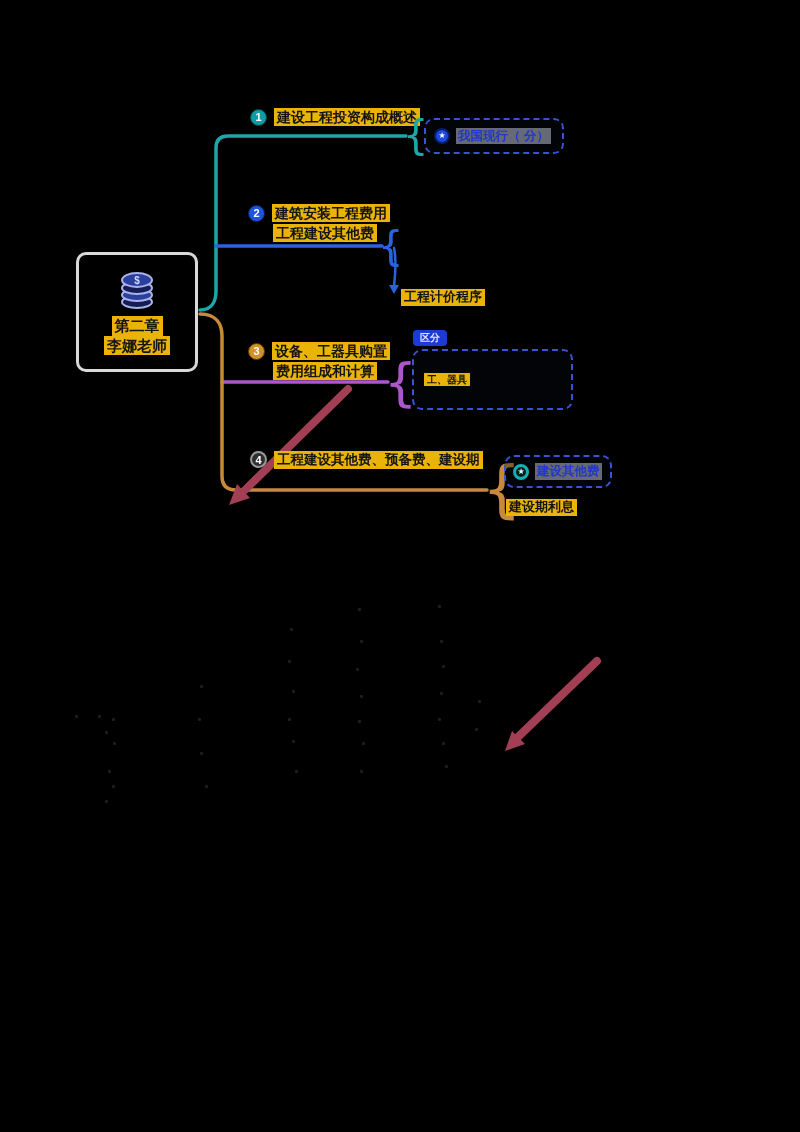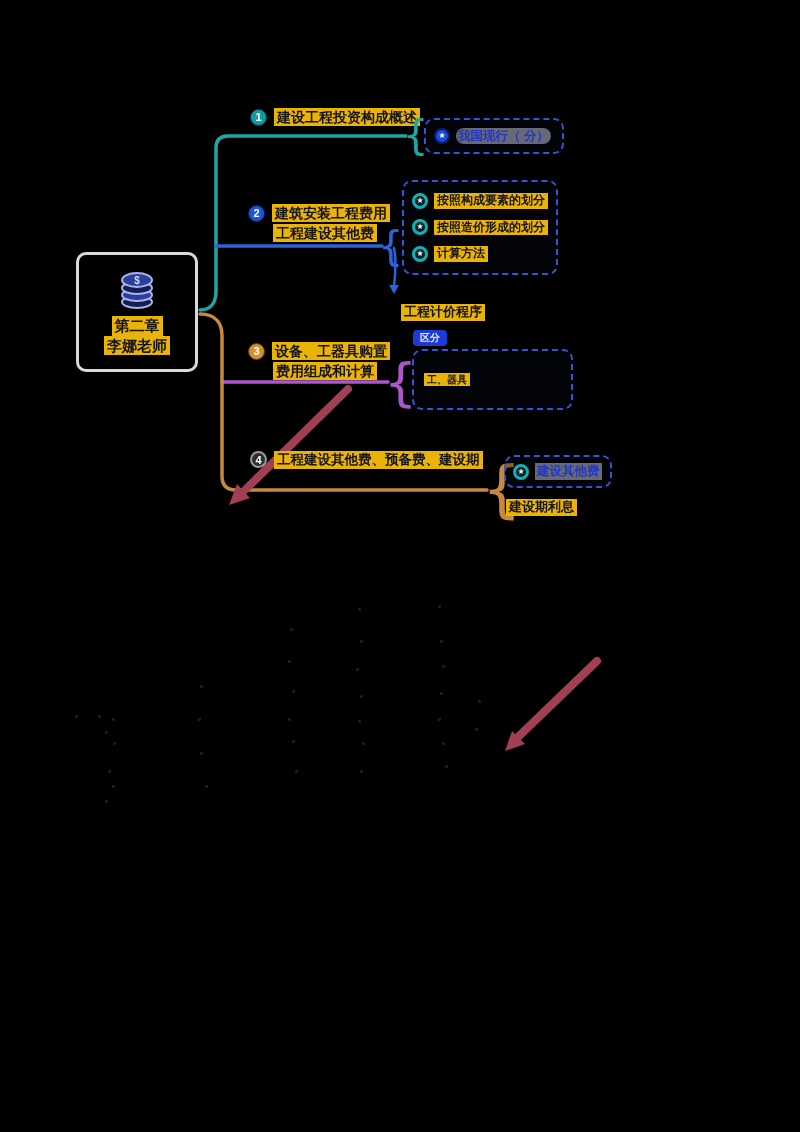--- a/index.html
+++ b/index.html
@@ -97,48 +97,34 @@
 
   <div class="topic" style="left:250px;top:108px;">
     <div class="topic-row">
       <span class="num num1">1</span>
       <span class="chip">建设工程投资构成概述</span>
     </div>
   </div>
   <div class="brace" style="left:403px;top:115px;font-size:40px;color:#1EA6A8;">{</div>
   <div class="dashed-box" style="left:424px;top:118px;width:140px;height:36px;align-items:center;padding:0 8px;gap:6px;">
     <span class="star star-blue"></span>
-    <span class="chip-blue" style="font-size:12.5px;border-radius:8px;">我国现行（ 分）</span>
+    <span class="chip-blue" style="font-size:12.5px;">我国现行（ 分）</span>
   </div>
 
   <div class="topic" style="left:248px;top:204px;">
     <div class="topic-row">
       <span class="num num2">2</span>
       <span class="chip">建筑安装工程费用</span>
     </div>
     <div class="topic-row indent">
       <span class="chip">工程建设其他费</span>
     </div>
   </div>
   <div class="brace" style="left:378px;top:226px;font-size:40px;color:#2A63DC;">{</div>
-  <div class="dashed-box" style="left:402px;top:180px;width:156px;height:95px;flex-direction:column;justify-content:space-around;padding:6px 8px;">
-    <div class="box-row">
-      <span class="star star-teal"></span>
-      <span class="chip" style="font-size:12px;">按照构成要素的划分</span>
-    </div>
-    <div class="box-row">
-      <span class="star star-teal"></span>
-      <span class="chip" style="font-size:12px;">按照造价形成的划分</span>
-    </div>
-    <div class="box-row">
-      <span class="star star-teal"></span>
-      <span class="chip" style="font-size:12px;">计算方法</span>
-    </div>
-  </div>
-  <div class="sub-label" style="left:401px;top:302px;">
+  <div class="sub-label" style="left:401px;top:287px;">
     <span class="chip">工程计价程序</span>
   </div>
 
   <div class="topic" style="left:248px;top:342px;">
     <div class="topic-row">
       <span class="num num3">3</span>
       <span class="chip">设备、工器具购置</span>
     </div>
     <div class="topic-row indent">
       <span class="chip">费用组成和计算</span>

